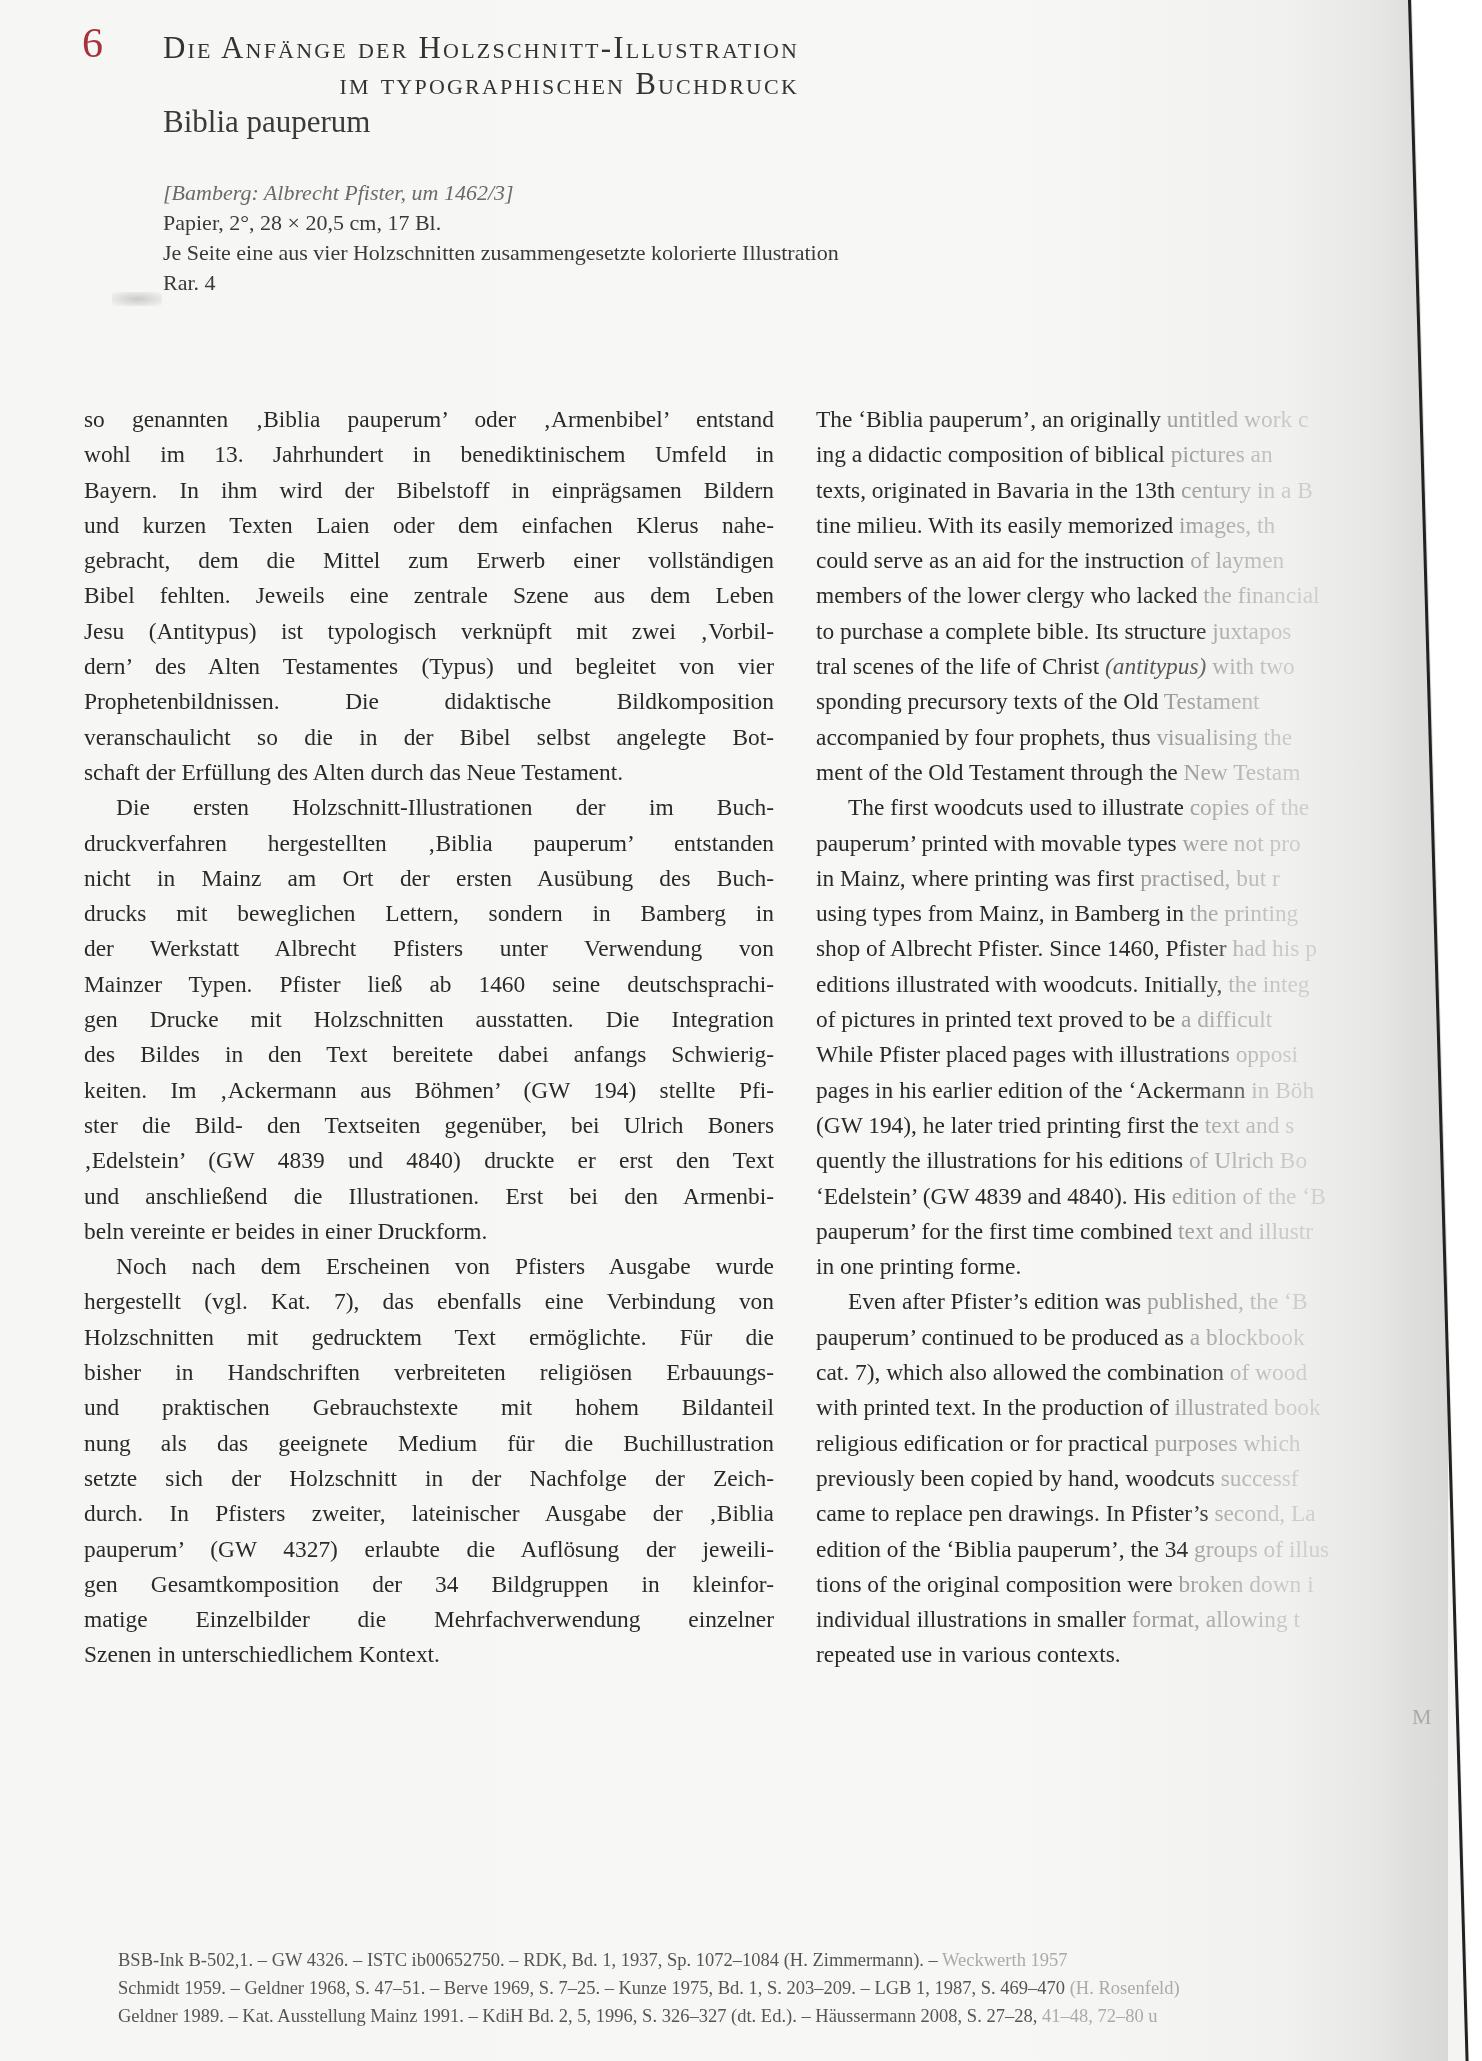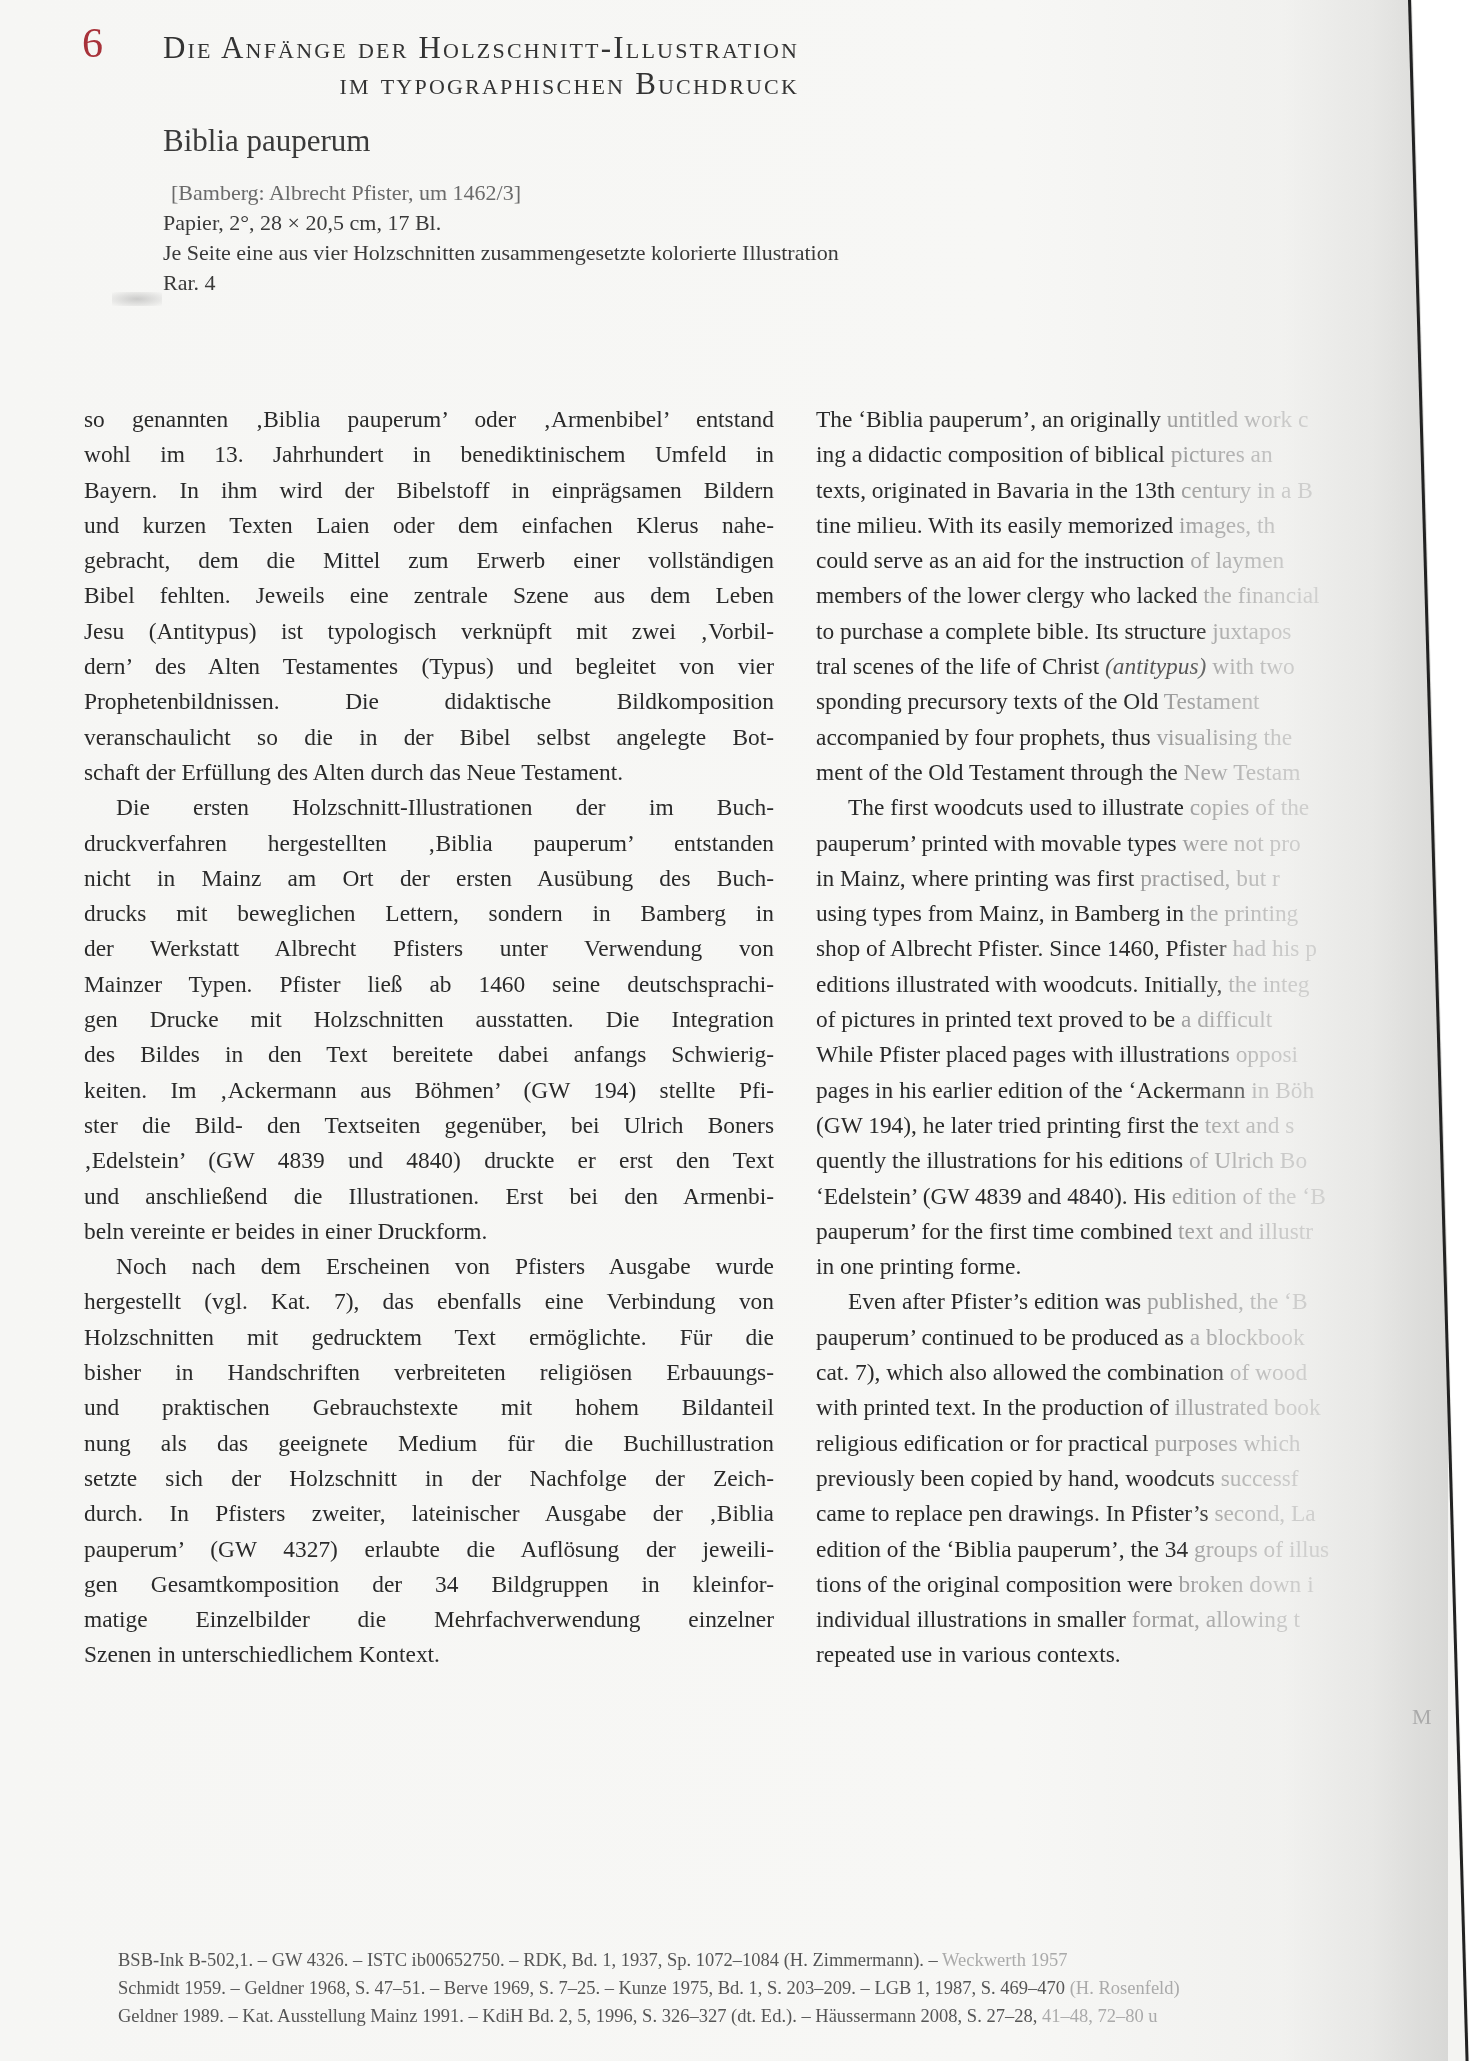--- a/index.html
+++ b/index.html
@@ -27,24 +27,24 @@
     pointer-events: none;
   }
   .cat-number {
     position: absolute; left: 82px; top: 22px; font-size: 42px; color: #a8323a; line-height: 1;
   }
   .section-title {
     position: absolute; left: 163px; top: 30px; font-size: 31px; line-height: 36px;
     font-variant: small-caps; letter-spacing: 2.2px; color: #333; text-align: right;
   }
   .work-title {
-    position: absolute; left: 163px; top: 125px; font-size: 31px; color: #3a3a3a; line-height: 1;
+    position: absolute; left: 163px; top: 106px; font-size: 31px; color: #3a3a3a; line-height: 1;
   }
   .meta { position: absolute; left: 163px; top: 178px; font-size: 22px; line-height: 30px; color: #3a3a3a; }
-  .meta .imprint { color: #6a6a6a; margin-left: 8px; }
+  .meta .imprint { font-style: italic; color: #6a6a6a; }
   .meta .line { display: block; white-space: nowrap; }
   .smudge { position: absolute; left: 112px; top: 292px; width: 50px; height: 14px; background: radial-gradient(ellipse, rgba(150,150,150,0.45), rgba(150,150,150,0)); }
   .col { position: absolute; top: 402px; font-size: 23.4px; line-height: 35.3px; color: #2a2a2a; }
   .col-de { left: 84px; width: 690px; }
   .col-en { left: 816px; width: 600px; }
   .col .ln { display: block; text-align: justify; text-align-last: justify; white-space: nowrap; }
   .col .ln.last { text-align-last: left; }
   .col-en .ln { overflow: hidden; }
   .col-en .ln .ghost { color: #9d9d9d; }
   .ind { padding-left: 32px; }

